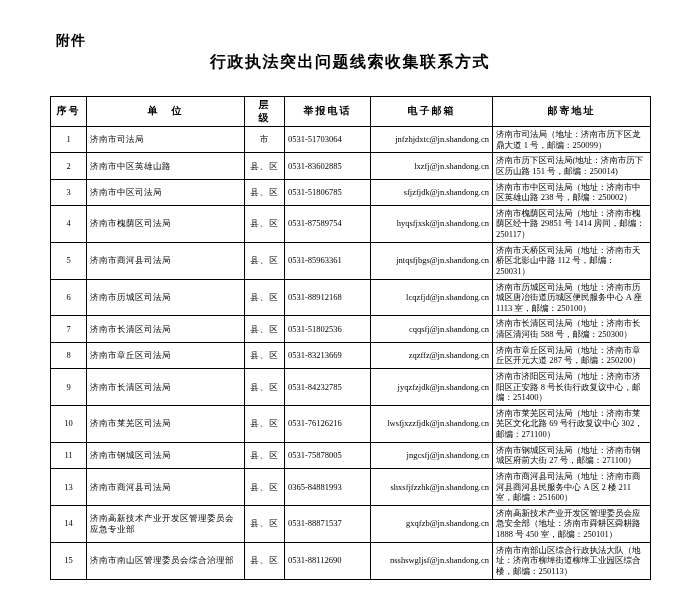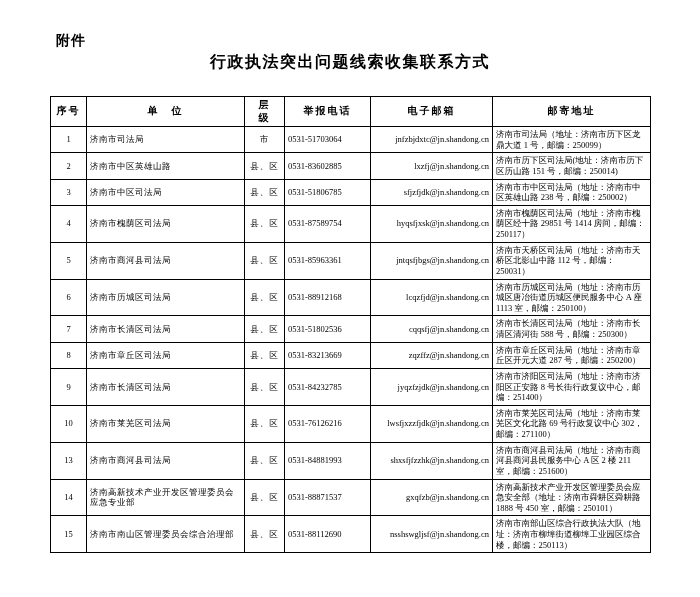--- a/index.html
+++ b/index.html
@@ -210,24 +210,32 @@
         </tr>
         <tr>
           <td class="c-idx">10</td>
           <td class="c-unit">济南市莱芜区司法局</td>
           <td class="c-level">县、区</td>
           <td class="c-phone">0531-76126216</td>
           <td class="c-email">lwsfjxzzfjdk@jn.shandong.cn</td>
           <td class="c-addr">济南市莱芜区司法局（地址：济南市莱芜区文化北路 69 号行政复议中心 302，邮编：271100）</td>
         </tr>
         <tr>
+          <td class="c-idx">11</td>
+          <td class="c-unit">济南市钢城区司法局</td>
+          <td class="c-level">县、区</td>
+          <td class="c-phone">0531-75878005</td>
+          <td class="c-email">jngcsfj@jn.shandong.cn</td>
+          <td class="c-addr">济南市钢城区司法局（地址：济南市钢城区府前大街 27 号，邮编：271100）</td>
+        </tr>
+        <tr>
           <td class="c-idx">13</td>
           <td class="c-unit">济南市商河县司法局</td>
           <td class="c-level">县、区</td>
-          <td class="c-phone">0531-84881993</td>
+          <td class="c-phone">0365-84881993</td>
           <td class="c-email">shxsfjfzzhk@jn.shandong.cn</td>
           <td class="c-addr">济南市商河县司法局（地址：济南市商河县商河县民服务中心 A 区 2 楼 211 室，邮编：251600）</td>
         </tr>
         <tr>
           <td class="c-idx">14</td>
           <td class="c-unit">济南高新技术产业开发区管理委员会应急专业部</td>
           <td class="c-level">县、区</td>
           <td class="c-phone">0531-88871537</td>
           <td class="c-email">gxqfzb@jn.shandong.cn</td>
           <td class="c-addr">济南高新技术产业开发区管理委员会应急安全部（地址：济南市舜耕区舜耕路 1888 号 450 室，邮编：250101）</td>

